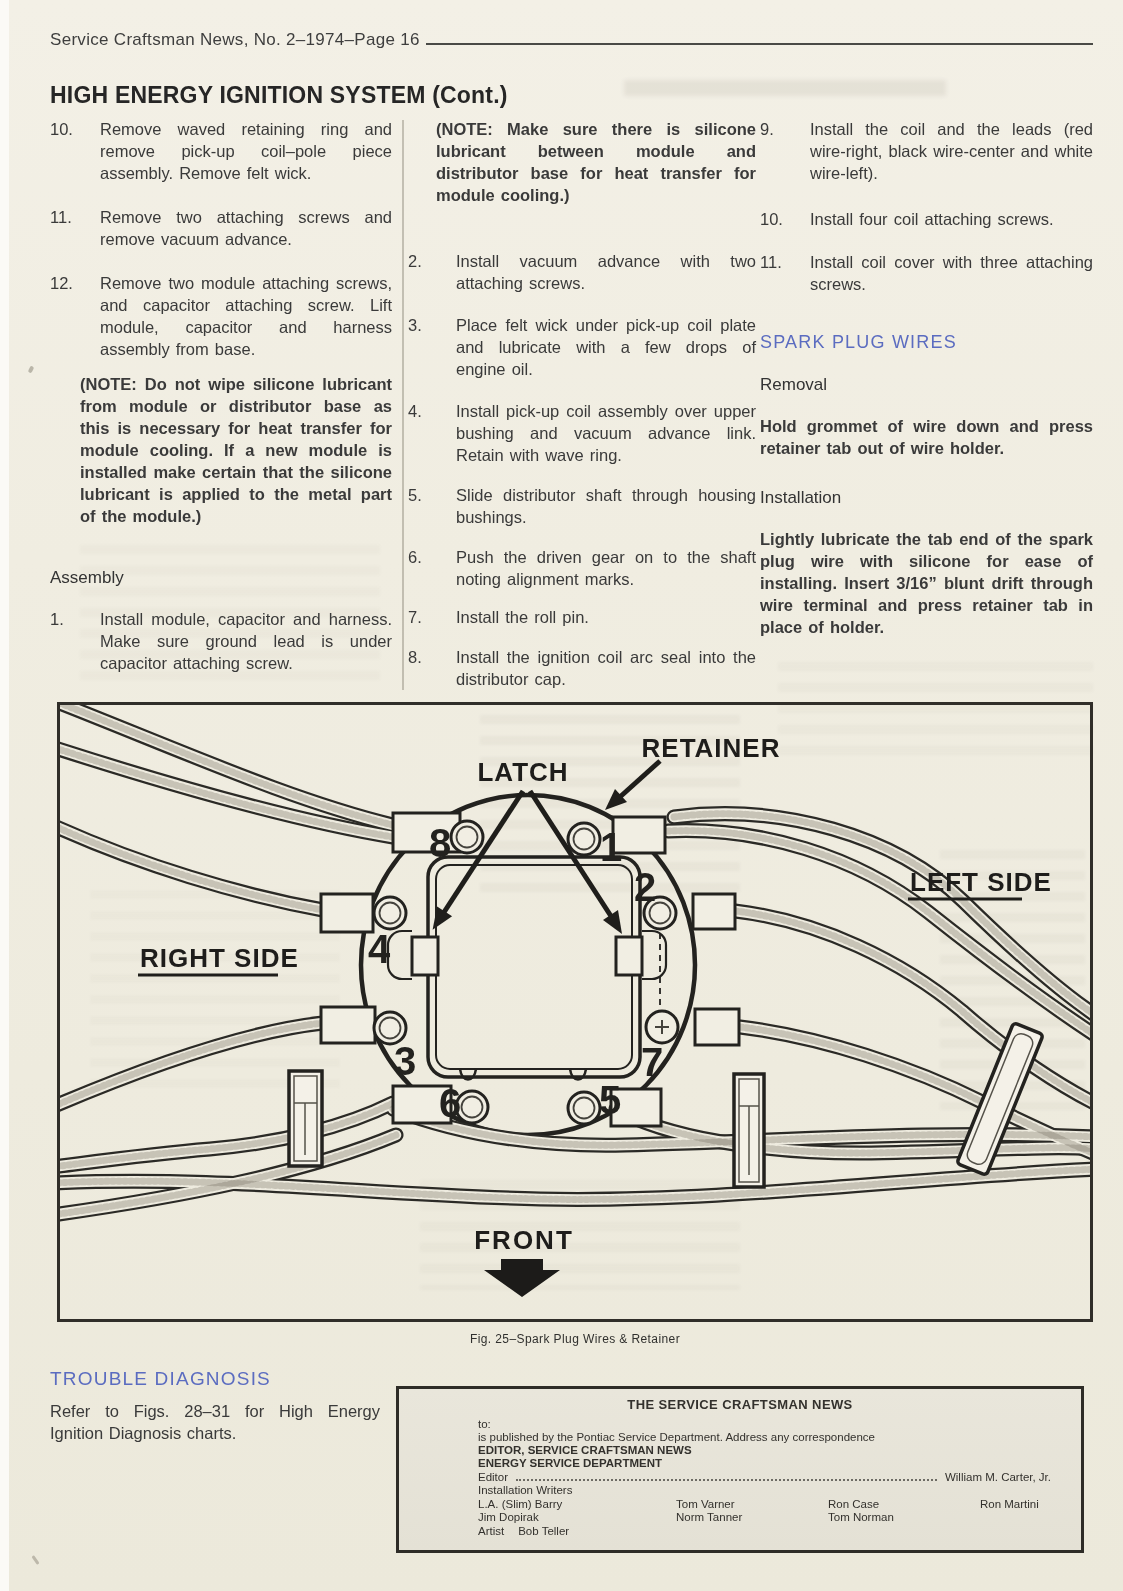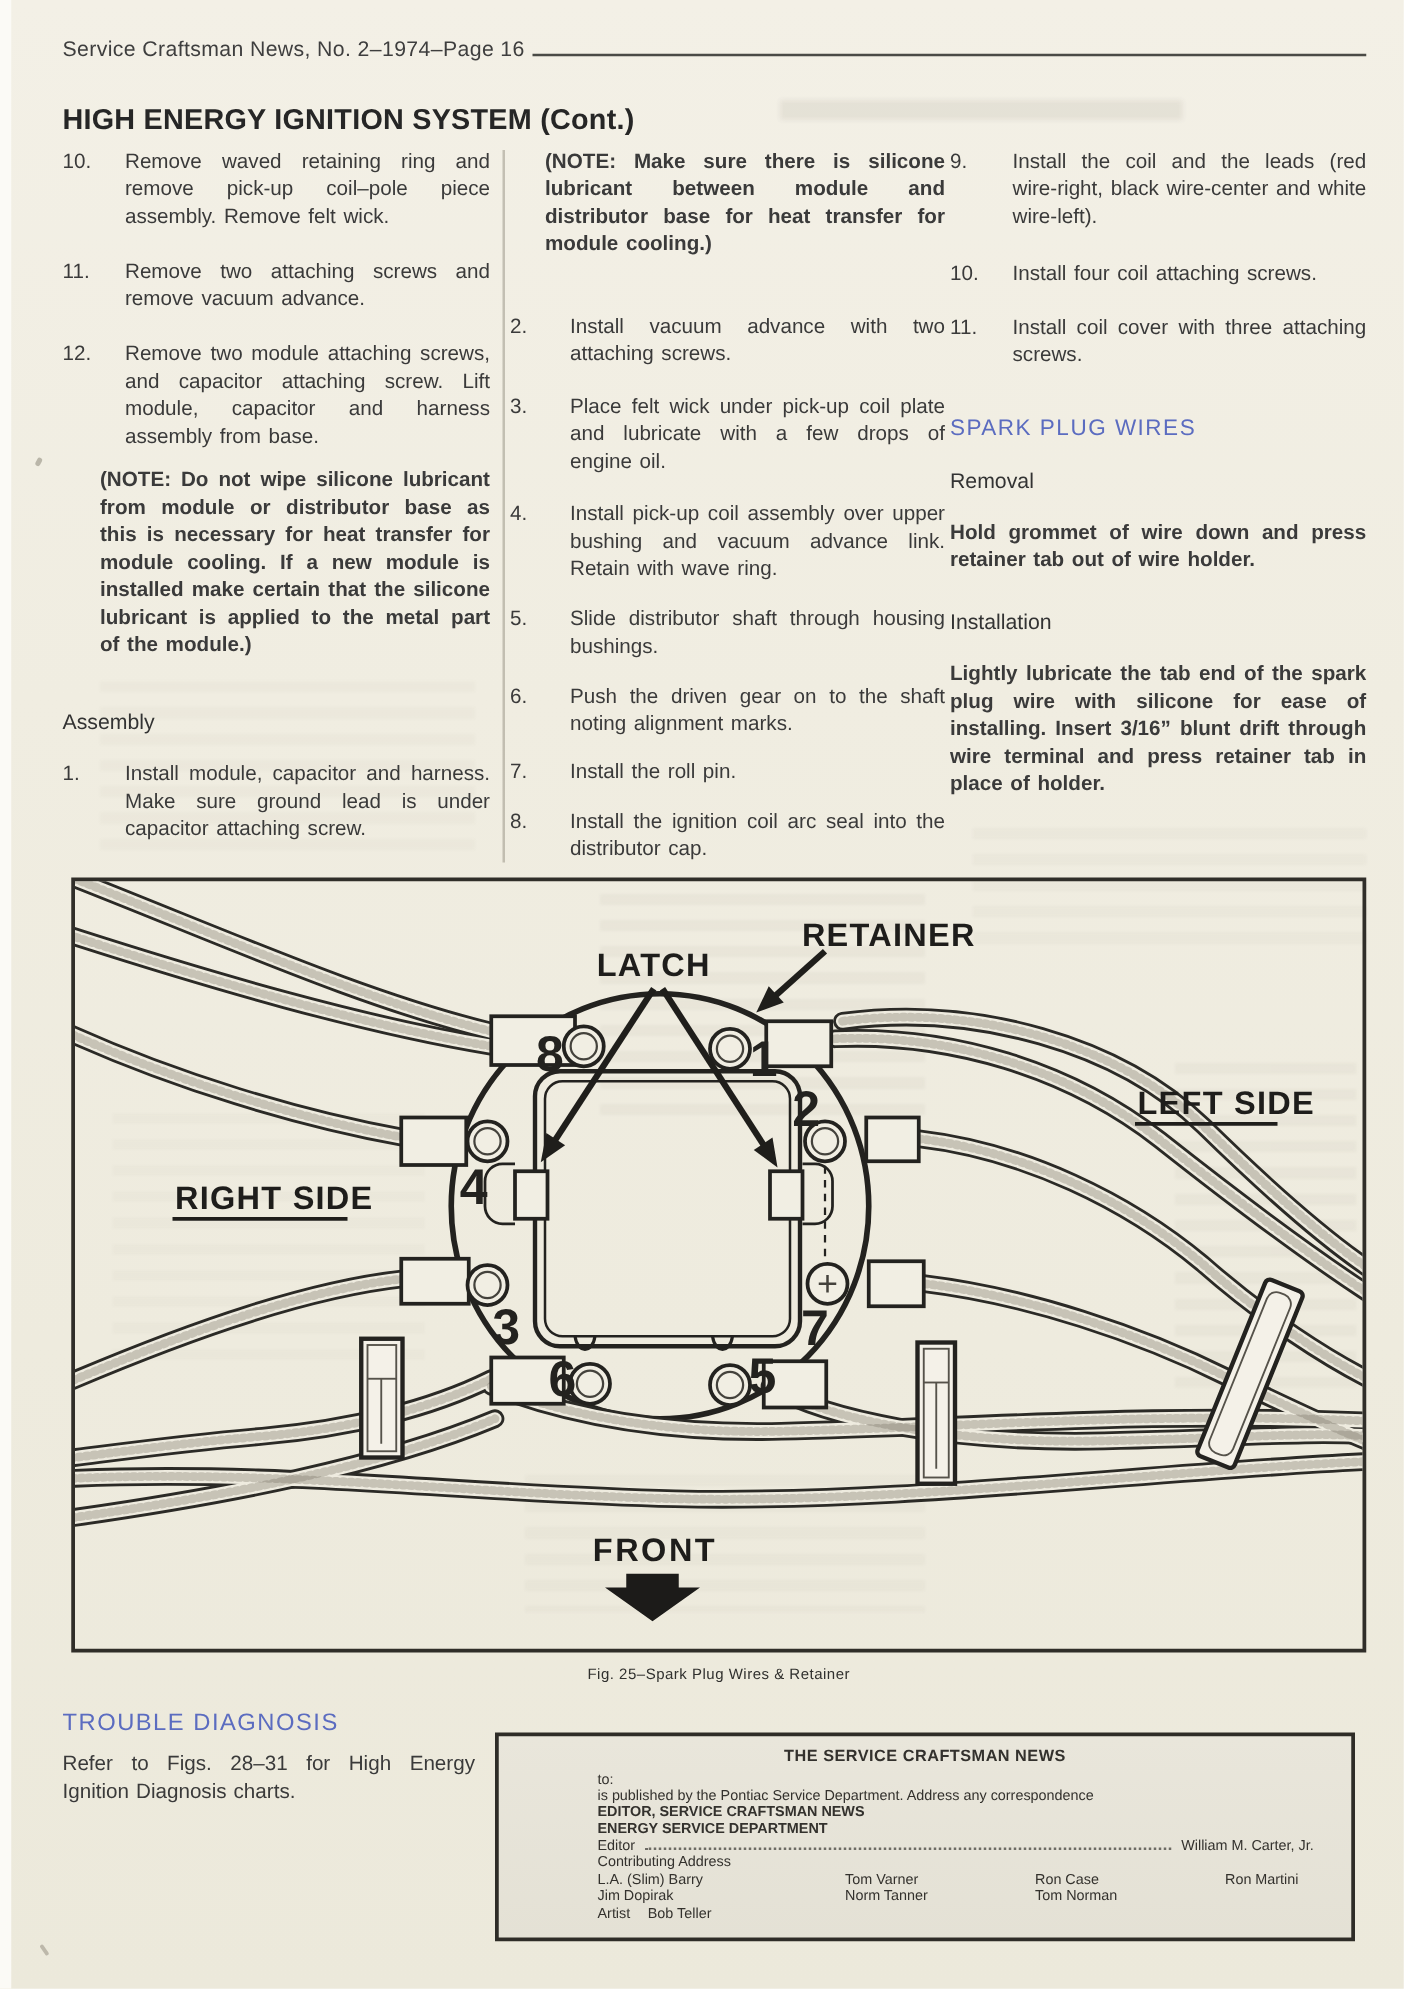--- a/index.html
+++ b/index.html
@@ -324,21 +324,21 @@
   <div class="mast-body">
     <div>to:</div>
     <div>is published by the Pontiac Service Department. Address any correspondence</div>
     <div class="mast-bold">EDITOR, SERVICE CRAFTSMAN NEWS</div>
     <div class="mast-bold">ENERGY SERVICE DEPARTMENT</div>
     <div class="ed-row">
       <span>Editor</span>
       <span class="leader"></span>
       <span style="margin-right:10px;">William M. Carter, Jr.</span>
     </div>
-    <div>Contributing Address</div>
+    <div>Installation Writers</div>
     <div class="wgrid">
       <span>L.A. (Slim) Barry</span>
       <span>Tom Varner</span>
       <span>Ron Case</span>
       <span>Ron Martini</span>
       <span>Jim Dopirak</span>
       <span>Norm Tanner</span>
       <span>Tom Norman</span>
       <span></span>
     </div>

